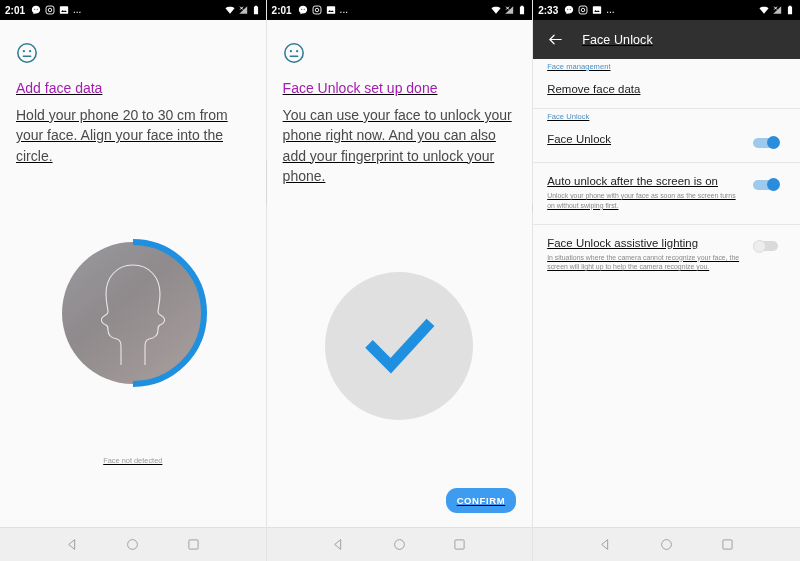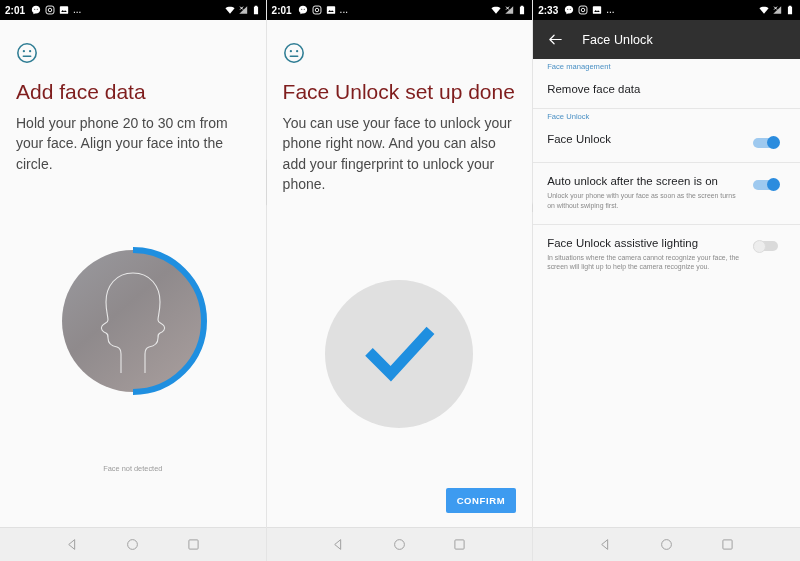--- a/index.html
+++ b/index.html
@@ -7,20 +7,21 @@
     width: 800px; height: 561px;
     font-family: "Liberation Sans", sans-serif;
     background: #ffffff;
     overflow: hidden;
   }
   .shot {
     position: relative;
     width: 800px; height: 561px;
     display: flex;
     background: #ffffff;
+    text-decoration: underline;
   }
 
   
   .watermark {
     position: absolute;
     left: 0; top: 132px;
     width: 800px; height: 100px;
     z-index: 5;
     pointer-events: none;
     display: flex;
@@ -87,22 +88,22 @@
     background: #fafafa;
     position: relative;
     padding: 0 16px;
     display: flex;
     flex-direction: column;
     z-index: 10;
   }
   .face-badge { margin-top: 22px; width: 22px; height: 22px; }
   .setup-title {
     margin-top: 16px;
-    font-size: 21px;
-    color: #7f1d1d;
+    font-size: 14px;
+    color: #a21caf;
     font-weight: normal;
     letter-spacing: 0px;
   }
   .setup-desc {
     margin-top: 9px;
     font-size: 14px;
     line-height: 1.45;
     color: #4a4a4a;
   }
 
@@ -144,21 +145,21 @@
     z-index: 10;
   }
   .confirm-btn {
     background: #3d9bf0;
     color: #ffffff;
     border: none;
     font-size: 9.5px;
     font-weight: bold;
     letter-spacing: 0.6px;
     padding: 7px 11px;
-    border-radius: 2px;
+    border-radius: 11px;
     font-family: "Liberation Sans", sans-serif;
     cursor: pointer;
   }
 
   
   .app-bar {
     height: 39px;
     background: #303030;
     display: flex;
     align-items: center;

